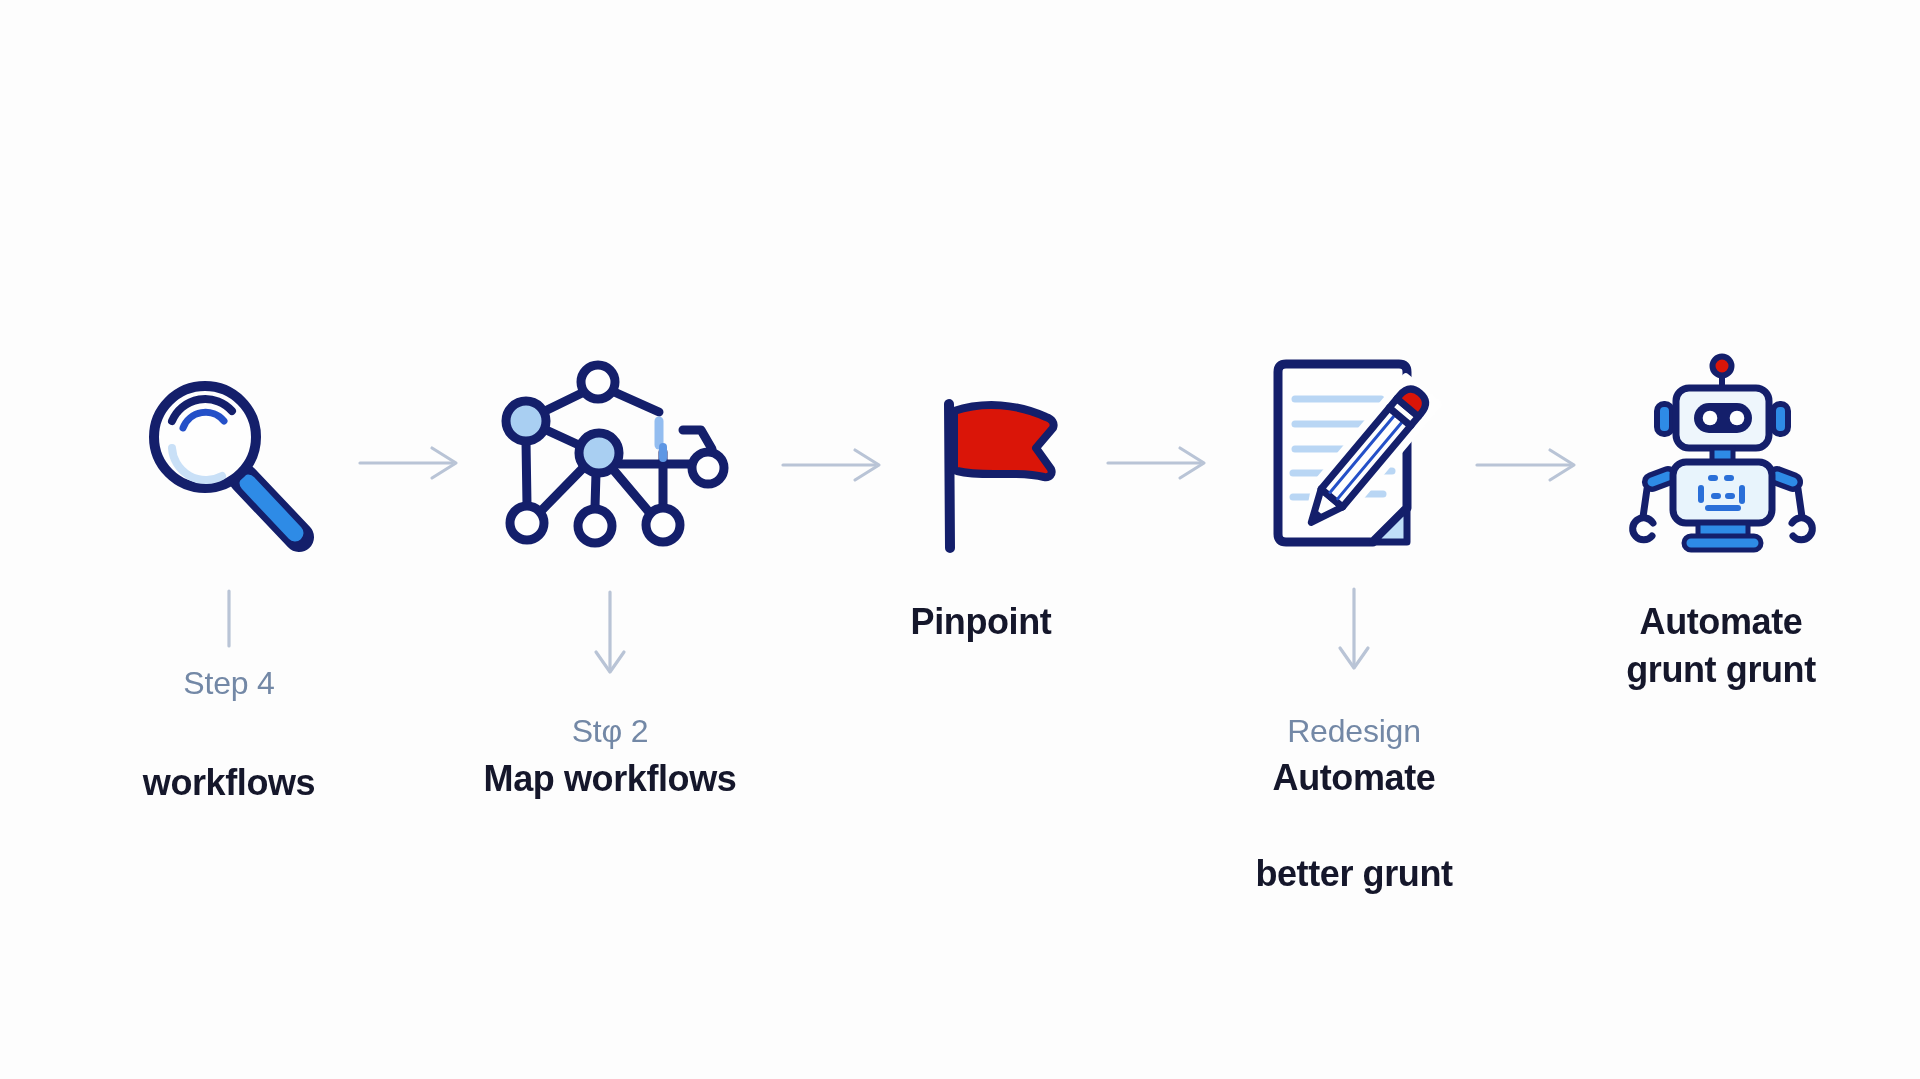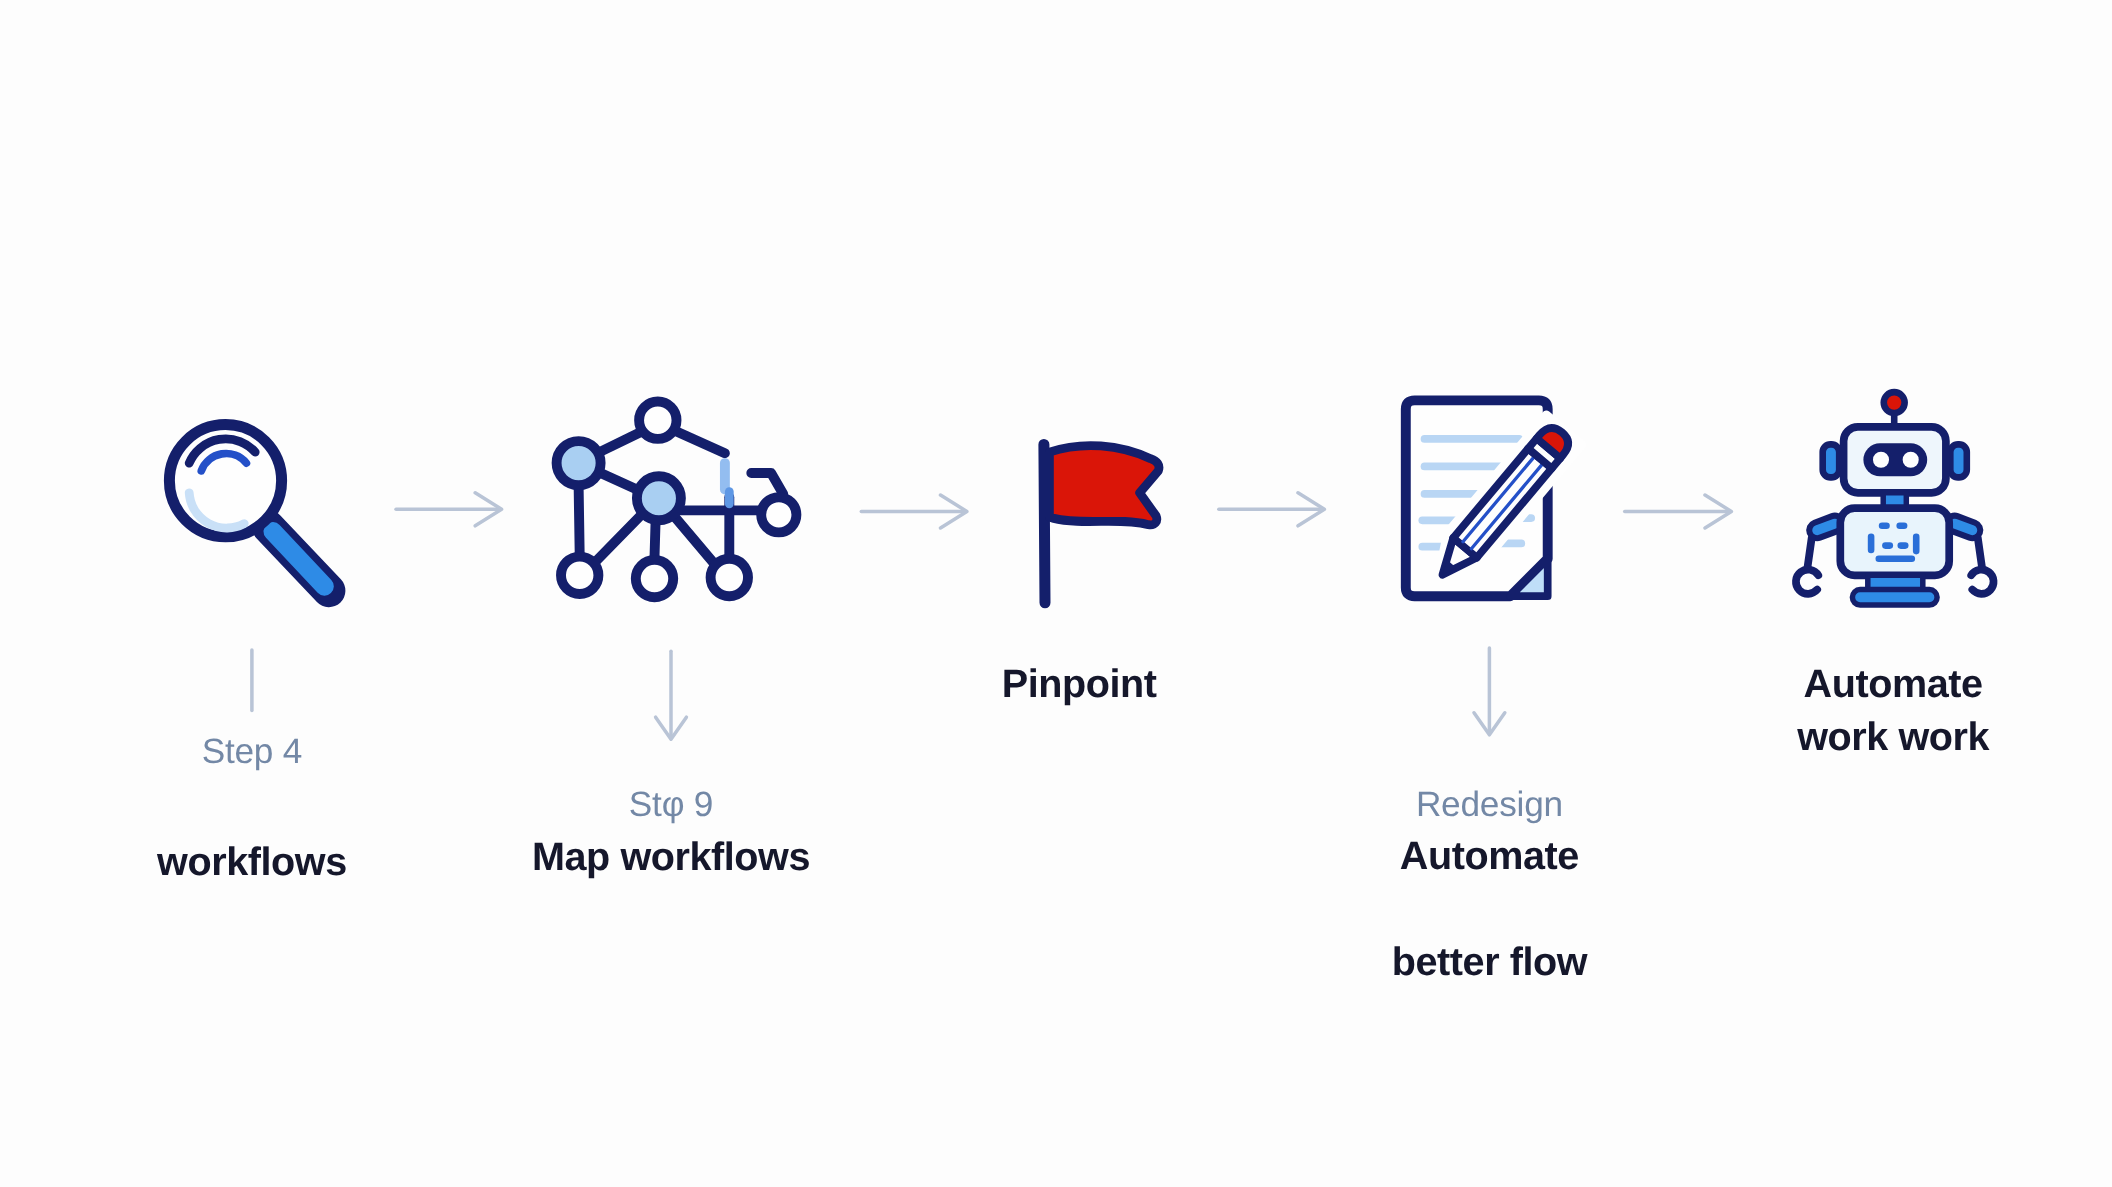--- a/index.html
+++ b/index.html
@@ -167,25 +167,25 @@
       <line x1="1728" y1="496" x2="1732" y2="496"></line>
       <line x1="1708" y1="508" x2="1738" y2="508"></line>
     </g>
     <rect x="1698" y="523" width="50" height="15" fill="#2e8be6" stroke="#141f6b" stroke-width="5"></rect>
     <rect x="1684" y="536" width="77" height="14" rx="7" fill="#2e8be6" stroke="#141f6b" stroke-width="5"></rect>
   </svg>
 
   <div class="t lbl" style="left:229px;top:663px">Step 4</div>
   <div class="t ttl" style="left:229px;top:759px">workflows</div>
 
-  <div class="t lbl" style="left:610px;top:711px">Stφ 9</div>
+  <div class="t lbl" style="left:610px;top:711px">Stφ 2</div>
   <div class="t ttl" style="left:610px;top:755px">Map workflows</div>
 
   <div class="t ttl" style="left:981px;top:598px">Pinpoint</div>
 
   <div class="t lbl" style="left:1354px;top:711px">Redesign</div>
   <div class="t ttl" style="left:1354px;top:754px">Automate</div>
-  <div class="t ttl" style="left:1354px;top:850px">better flow</div>
+  <div class="t ttl" style="left:1354px;top:850px">better grunt</div>
 
   <div class="t ttl" style="left:1721px;top:598px">Automate</div>
-  <div class="t ttl" style="left:1721px;top:646px">work work</div>
+  <div class="t ttl" style="left:1721px;top:646px">grunt grunt</div>
 
 </div>
 
 </body></html>

